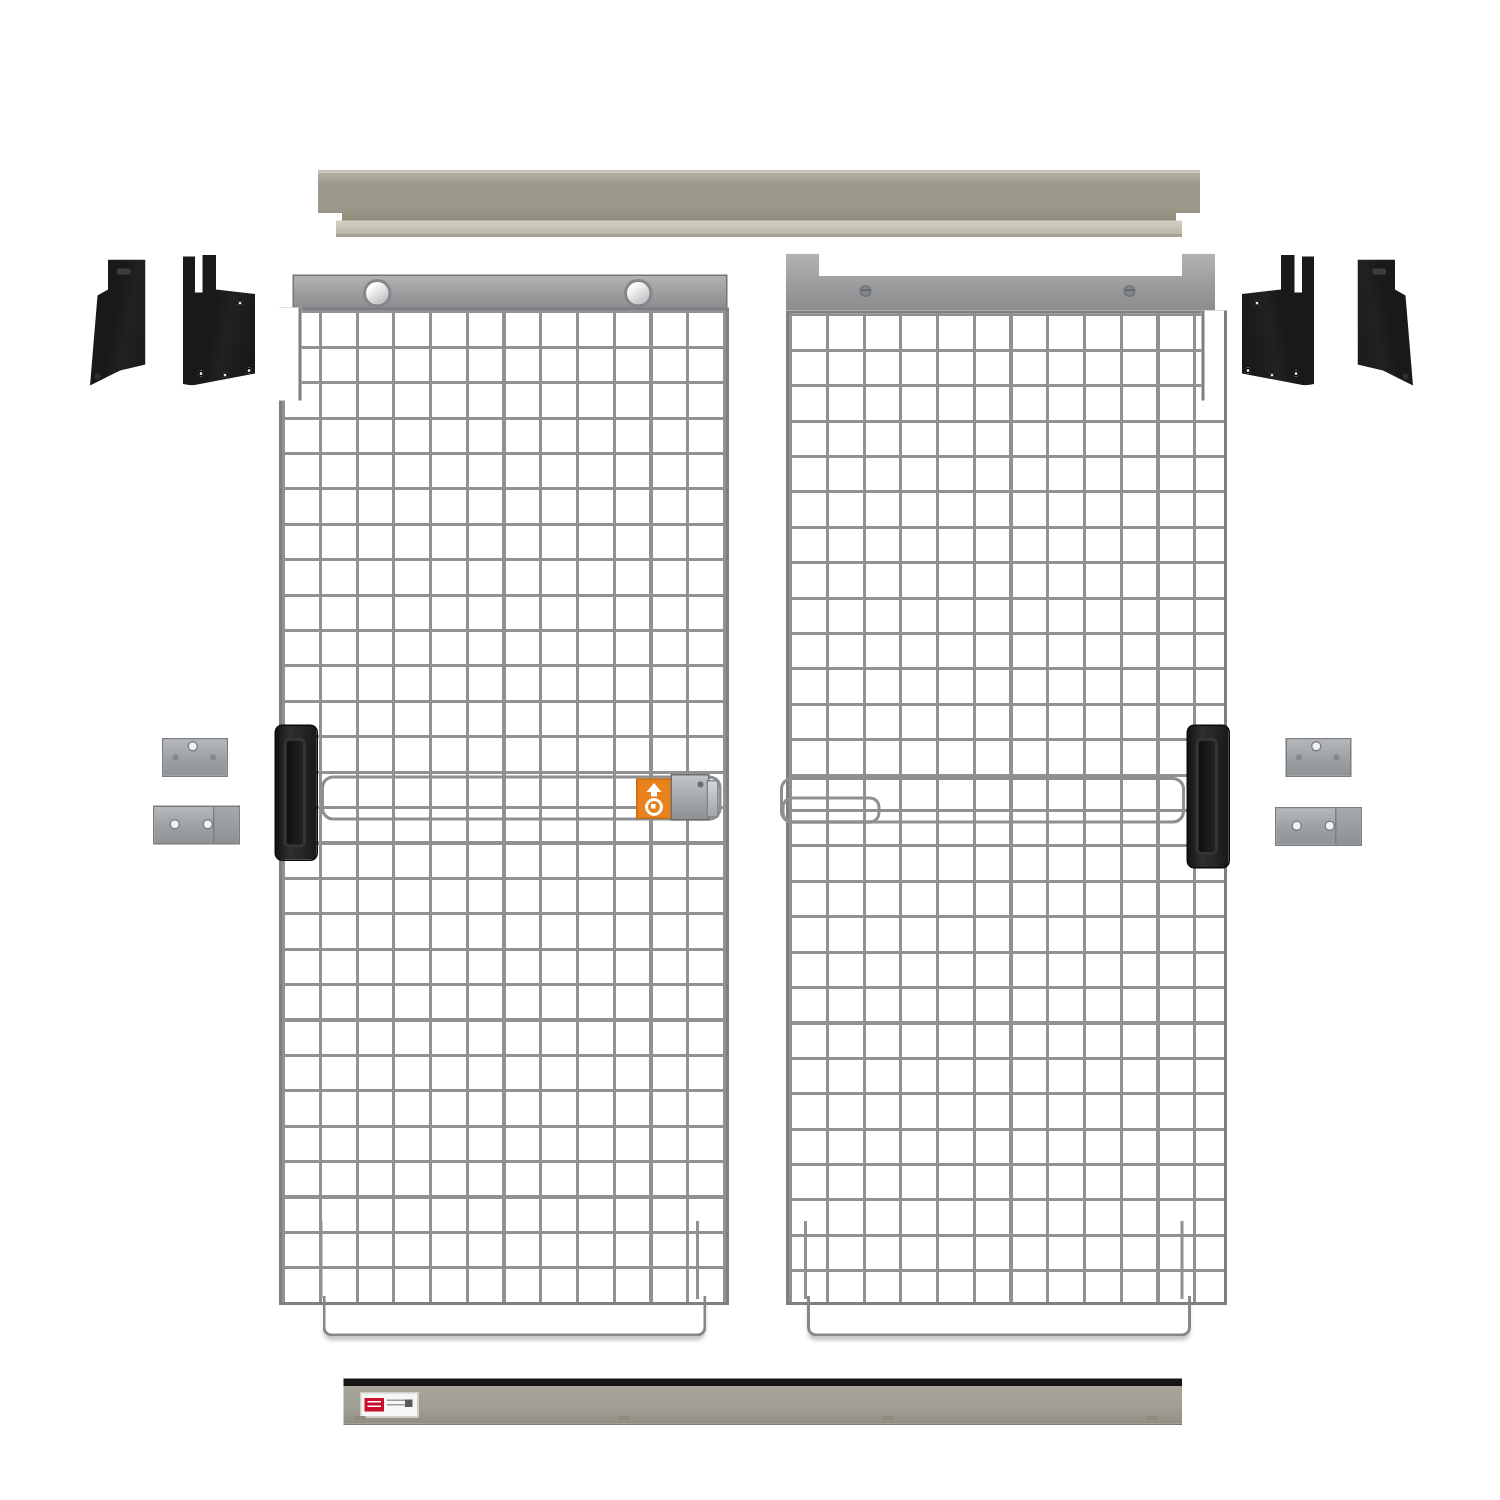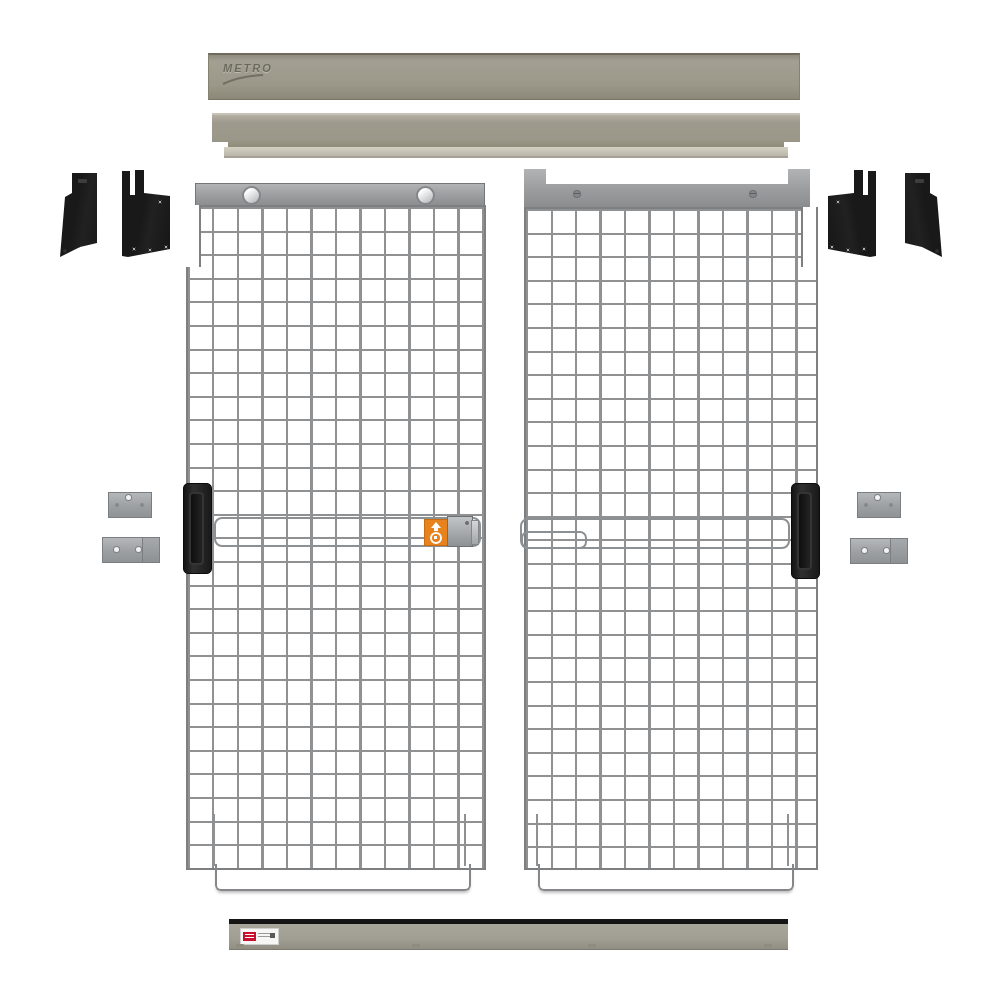--- a/index.html
+++ b/index.html
@@ -122,26 +122,20 @@
   .kick-red::after{content:"";position:absolute;left:2px;top:2px;width:9px;height:1px;background:#fff;box-shadow:0 3px 0 #fff;}
   .kick-line{position:absolute;left:17px;width:12px;height:1px;background:#9a9a98;}
   .kick-sq{position:absolute;right:3px;top:4px;width:5px;height:5px;background:#5a5a58;}
   .foot{width:8px;height:3px;background:#8f8c7d;border-radius:1px;}
 </style>
 </head>
 <body>
 
 <div class="stage">
 
-  <div class="abs rail-top">
-    <span class="metro-logo">METRO</span>
-    <svg class="abs" style="left:12px;top:19px" width="44" height="12" viewBox="0 0 44 12">
-      <path d="M2 10 Q 18 2 42 1" stroke="rgba(104,101,88,0.8)" stroke-width="2" fill="none"></path>
-    </svg>
-  </div>
 
   <div class="abs rail-track"></div>
   <div class="abs rail-lip"></div>
 
   <div class="abs blk blk-l1">
     <span class="emboss" style="left:28px;top:8px"></span>
     <span class="hole" style="left:13px;top:78px;background:#2e2e2e;box-shadow:none"></span>
     <span class="hole" style="left:28px;top:76px;background:#2e2e2e;box-shadow:none"></span>
   </div>
   <div class="abs blk blk-l2">

